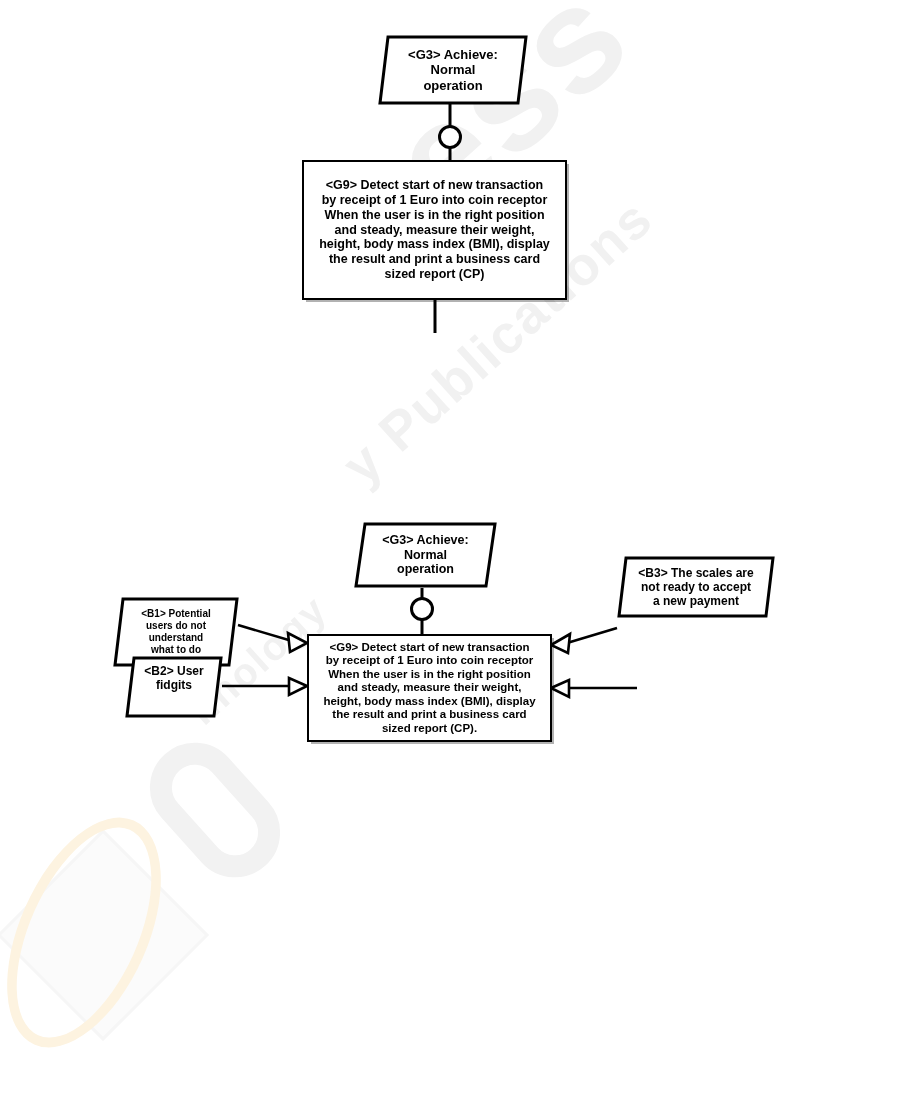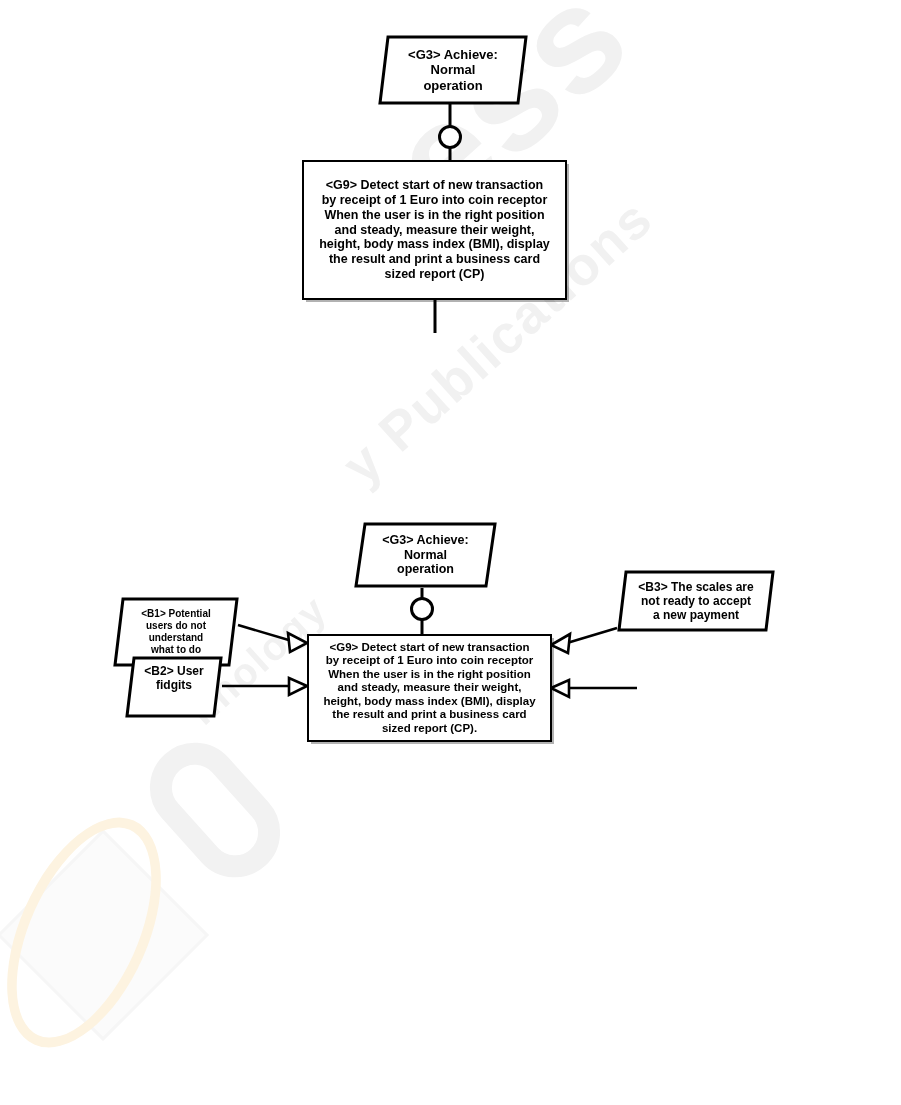--- a/index.html
+++ b/index.html
@@ -183,21 +183,21 @@
     <span class="txt">&lt;B1&gt; Potential<br>users do not<br>understand<br>what to do</span>
   </div>
 
   <div class="shape-wrap" style="left:125px; top:656px; width:98px; height:44px; font-size:12px;">
     <svg width="98" height="62" viewBox="0 0 98 62">
       <polygon points="9,2 96,2 89,60 2,60" fill="#fff" stroke="#000" stroke-width="3"></polygon>
     </svg>
     <span class="txt">&lt;B2&gt; User<br>fidgits</span>
   </div>
 
-  <div class="shape-wrap" style="left:617px; top:570px; width:158px; height:62px; font-size:12px;">
+  <div class="shape-wrap" style="left:617px; top:556px; width:158px; height:62px; font-size:12px;">
     <svg width="158" height="62" viewBox="0 0 158 62">
       <polygon points="9,2 156,2 149,60 2,60" fill="#fff" stroke="#000" stroke-width="3"></polygon>
     </svg>
     <span class="txt">&lt;B3&gt; The scales are<br>not ready to accept<br>a new payment</span>
   </div>
 
 
 </div>
 
 </body></html>

